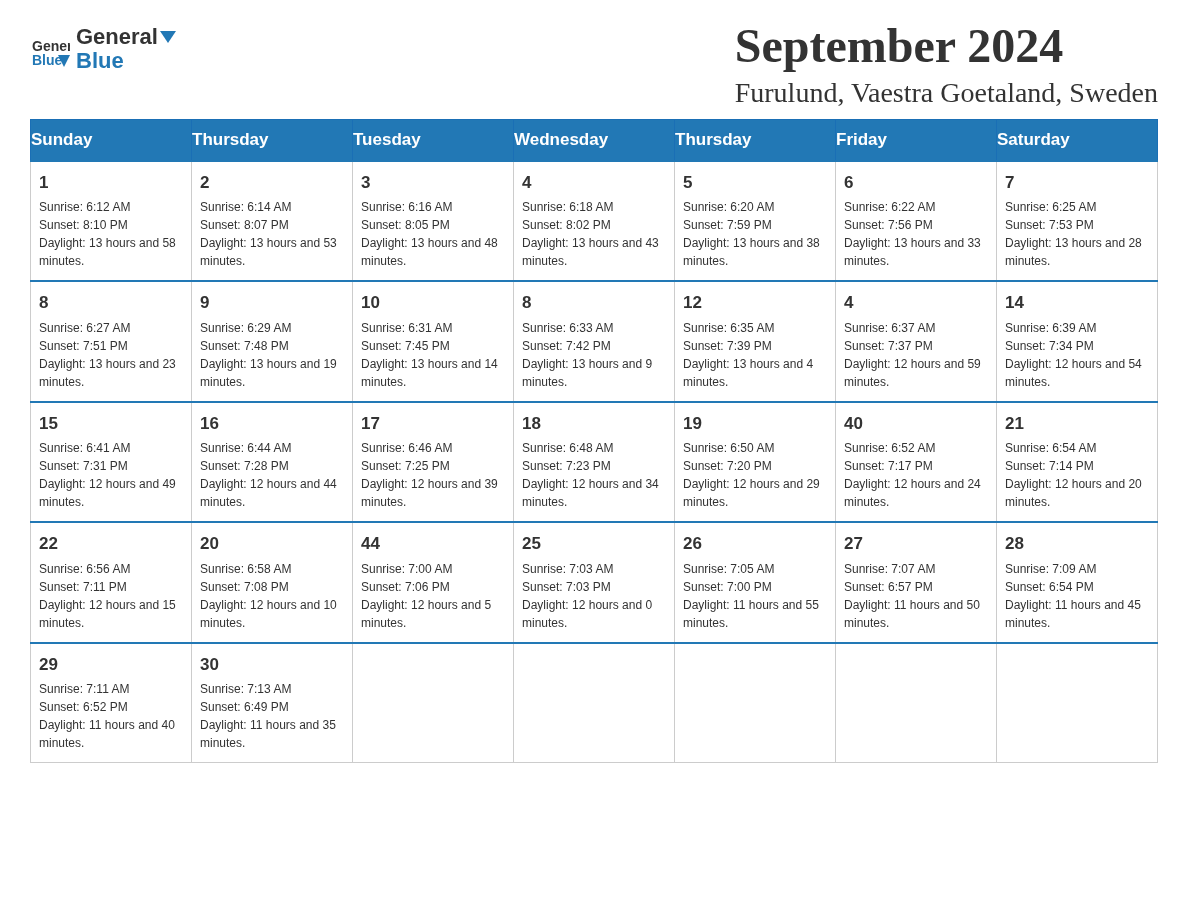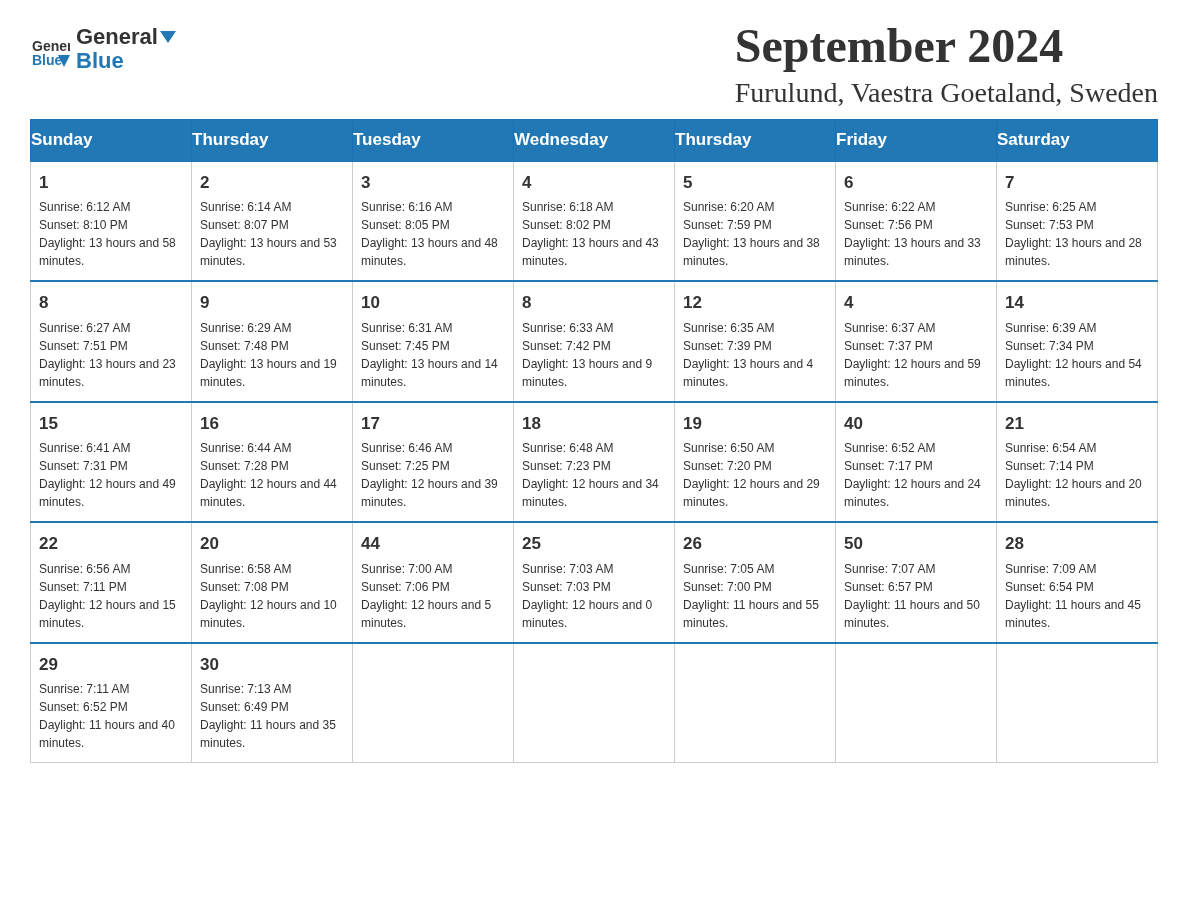--- a/index.html
+++ b/index.html
@@ -229,21 +229,21 @@
         </td>
         <td>
           <span class="day-num">25</span>
           <div class="sun-info">Sunrise: 7:03 AM<br>Sunset: 7:03 PM<br>Daylight: 12 hours and 0 minutes.</div>
         </td>
         <td>
           <span class="day-num">26</span>
           <div class="sun-info">Sunrise: 7:05 AM<br>Sunset: 7:00 PM<br>Daylight: 11 hours and 55 minutes.</div>
         </td>
         <td>
-          <span class="day-num">50</span>
+          <span class="day-num">27</span>
           <div class="sun-info">Sunrise: 7:07 AM<br>Sunset: 6:57 PM<br>Daylight: 11 hours and 50 minutes.</div>
         </td>
         <td>
           <span class="day-num">28</span>
           <div class="sun-info">Sunrise: 7:09 AM<br>Sunset: 6:54 PM<br>Daylight: 11 hours and 45 minutes.</div>
         </td>
       </tr>
       <tr>
         <td>
           <span class="day-num">29</span>

